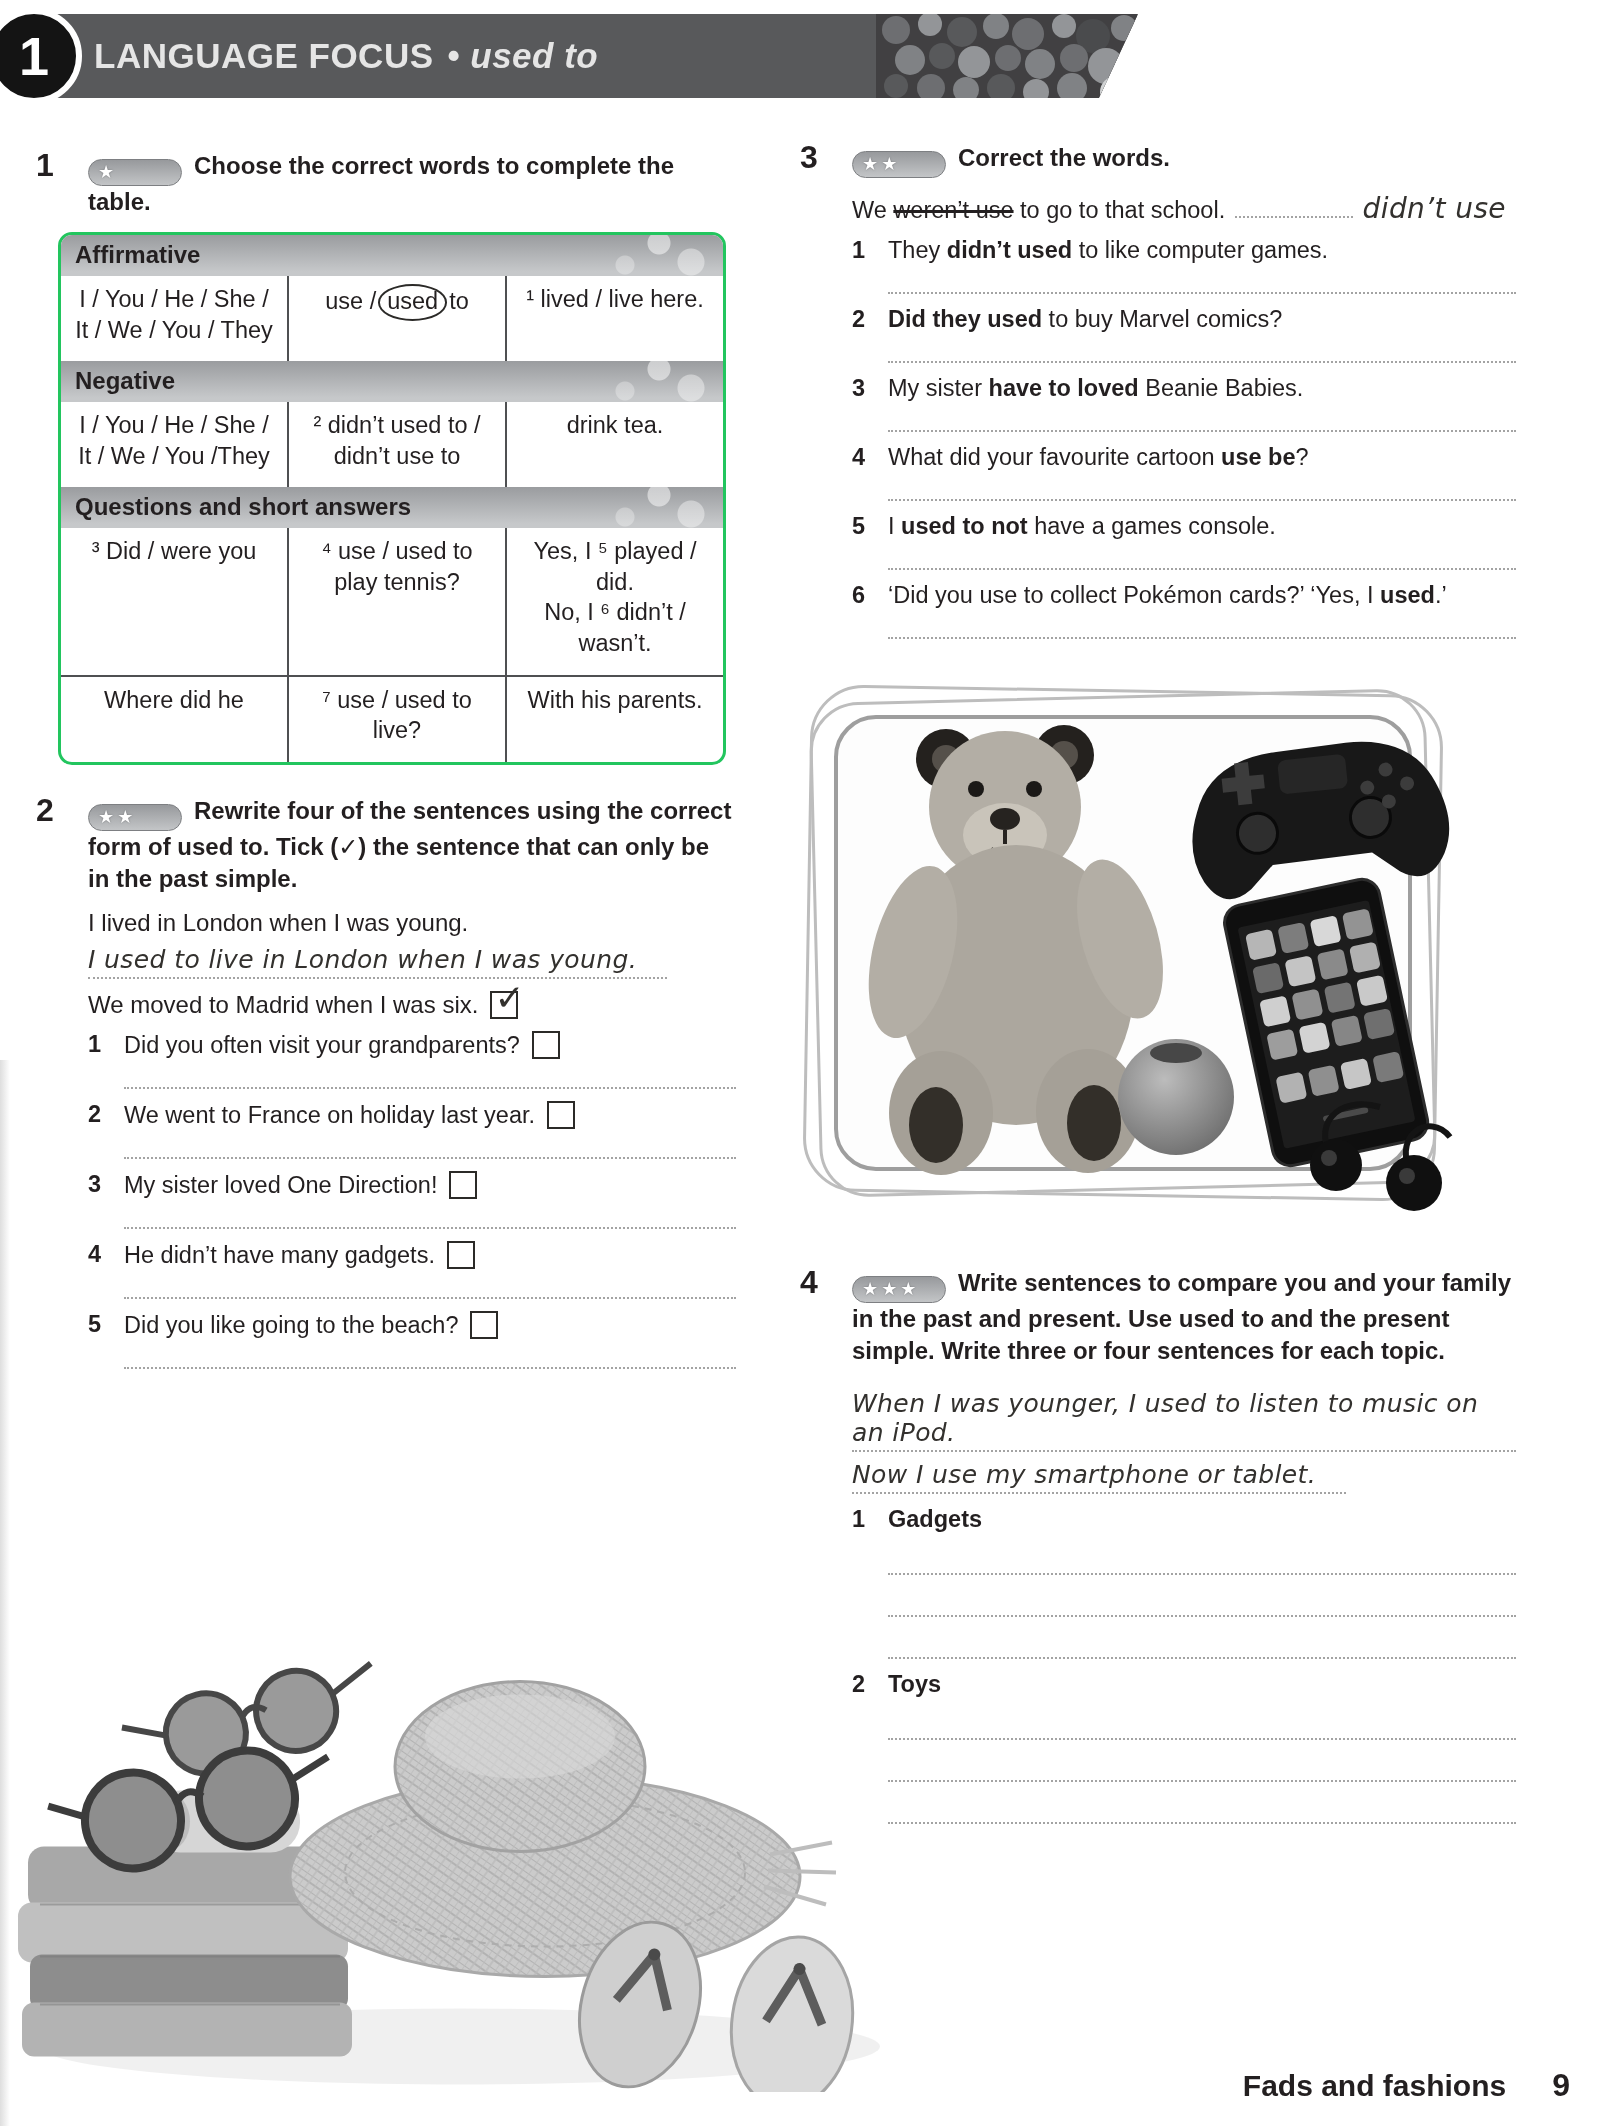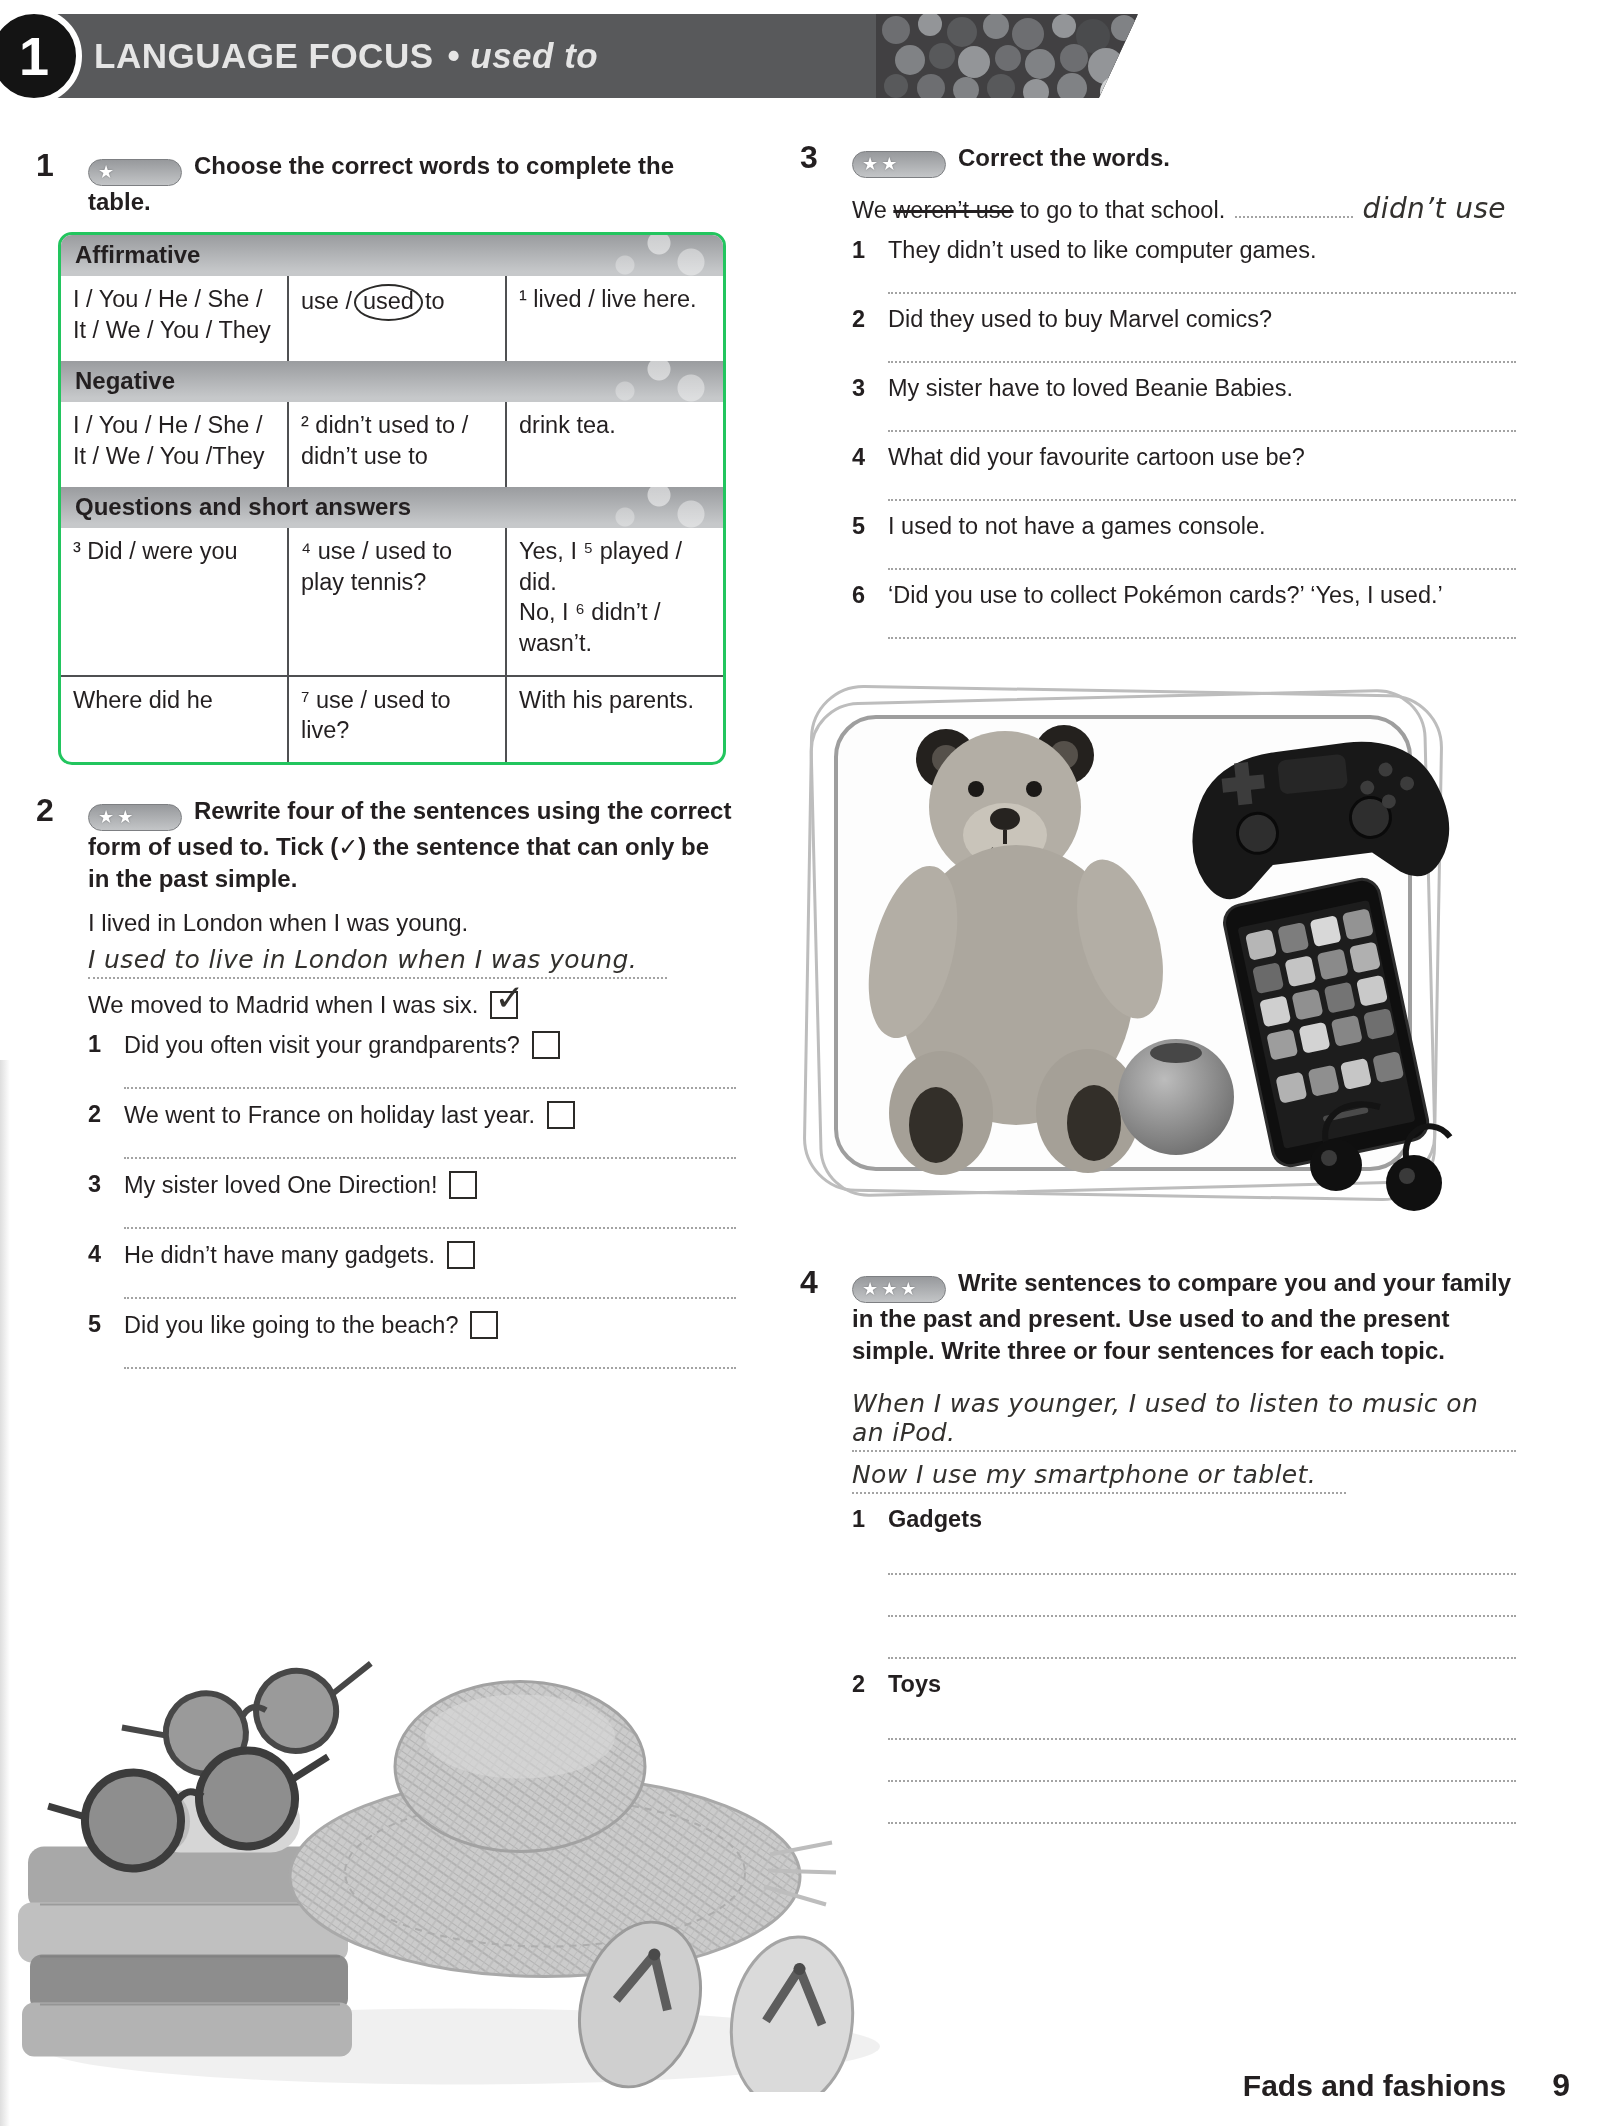--- a/index.html
+++ b/index.html
@@ -30,34 +30,34 @@
   .exercise { position:relative; padding-left:52px; margin-bottom:28px; }
   .ex-num { position:absolute; left:0; top:-3px; font-size:32px; font-weight:bold; }
   .instruction { font-weight:bold; font-size:24px; line-height:1.34; margin-bottom:14px; }
   .badge {
     display:inline-block; width:94px; height:27px; border-radius:14px;
     background:linear-gradient(180deg,#97999c,#c3c5c7); border:1.5px solid #7d7f82;
     color:#fff; font-size:18px; line-height:25px; letter-spacing:3px; padding-left:9px;
     vertical-align:-4px; margin-right:12px; text-shadow:0 0 2px #6d6e71;
   }
   .i { }
-  .b { font-weight:normal; }
+  .b { font-weight:bold; }
   .strike { text-decoration:line-through; text-decoration-thickness:2.5px; }
   .hw { font-family:"DejaVu Sans",sans-serif; font-style:italic; color:#33312e; letter-spacing:0.4px; }
   
   .gram-table { margin:4px 0 30px -30px; width:668px; border:3px solid #22c55e; border-radius:14px; overflow:hidden; background:#fff; }
   .sec-bar {
     padding:6px 14px 7px; font-weight:bold; font-size:24px;
     background-image:
       radial-gradient(circle at 598px 8px, rgba(255,255,255,.5) 0 11px, rgba(255,255,255,0) 12px),
       radial-gradient(circle at 630px 27px, rgba(255,255,255,.4) 0 13px, rgba(255,255,255,0) 14px),
       radial-gradient(circle at 564px 30px, rgba(255,255,255,.3) 0 9px, rgba(255,255,255,0) 10px),
       linear-gradient(180deg,#9a9c9f 0%,#c6c8ca 90%);
   }
-  .trow { display:grid; grid-template-columns:226px 218px 1fr; }
+  .trow { display:grid; grid-template-columns:226px 218px 1fr;text-align:center; }
   .tcell { padding:8px 12px 16px; font-size:23.5px; line-height:1.3; }
   .tcell + .tcell { border-left:2px solid #4f5052; }
   .trow-sep .tcell { border-top:2px solid #4f5052; }
   .circled { display:inline-block; border:2.5px solid #2b2a28; border-radius:50%; padding:0 7px 2px; margin:0 2px; }
   
   .print-line { font-size:24px; margin-top:12px; }
   .hw-line { display:inline-block; border-bottom:2.5px dotted #a3a3a3; padding:2px 30px 3px 0; margin-top:6px; font-size:25px; }
   .num-item { position:relative; padding-left:36px; font-size:23.5px; margin-top:12px; }
   .item-num { position:absolute; left:0; font-weight:bold; }
   .bold { font-weight:bold; }

